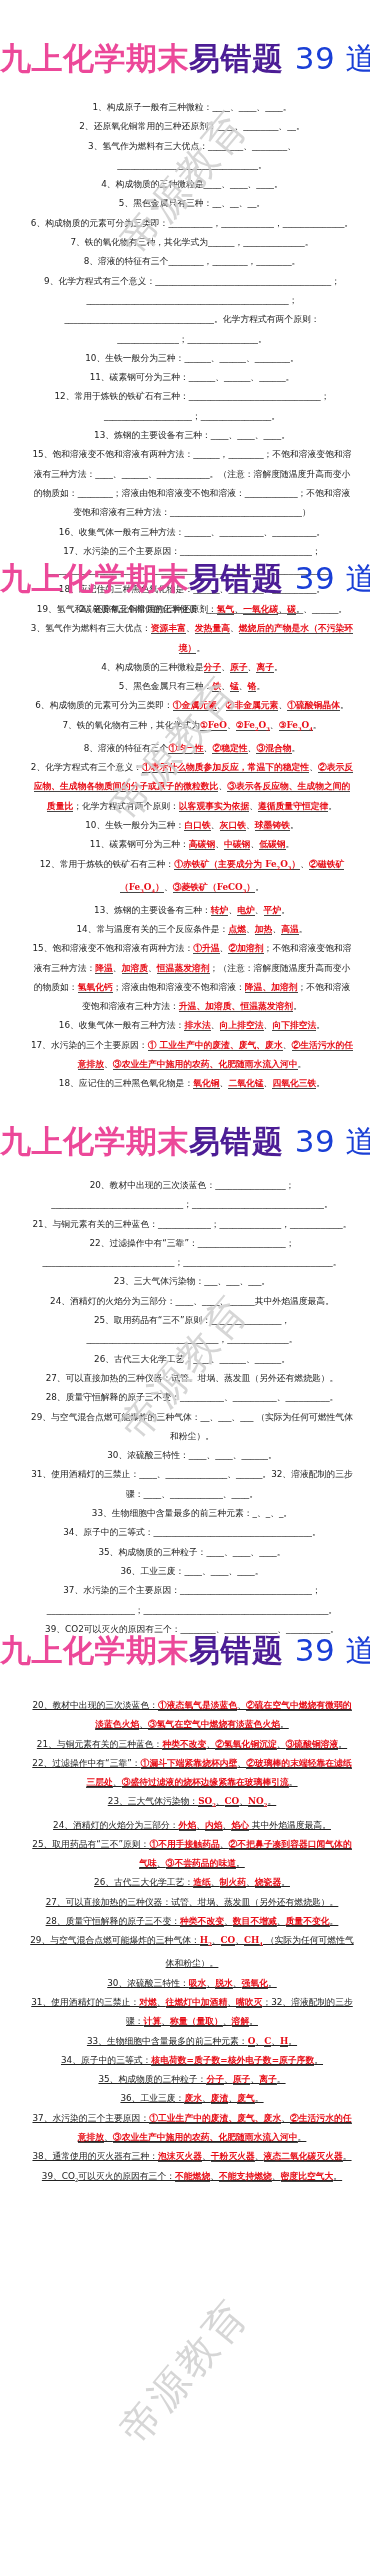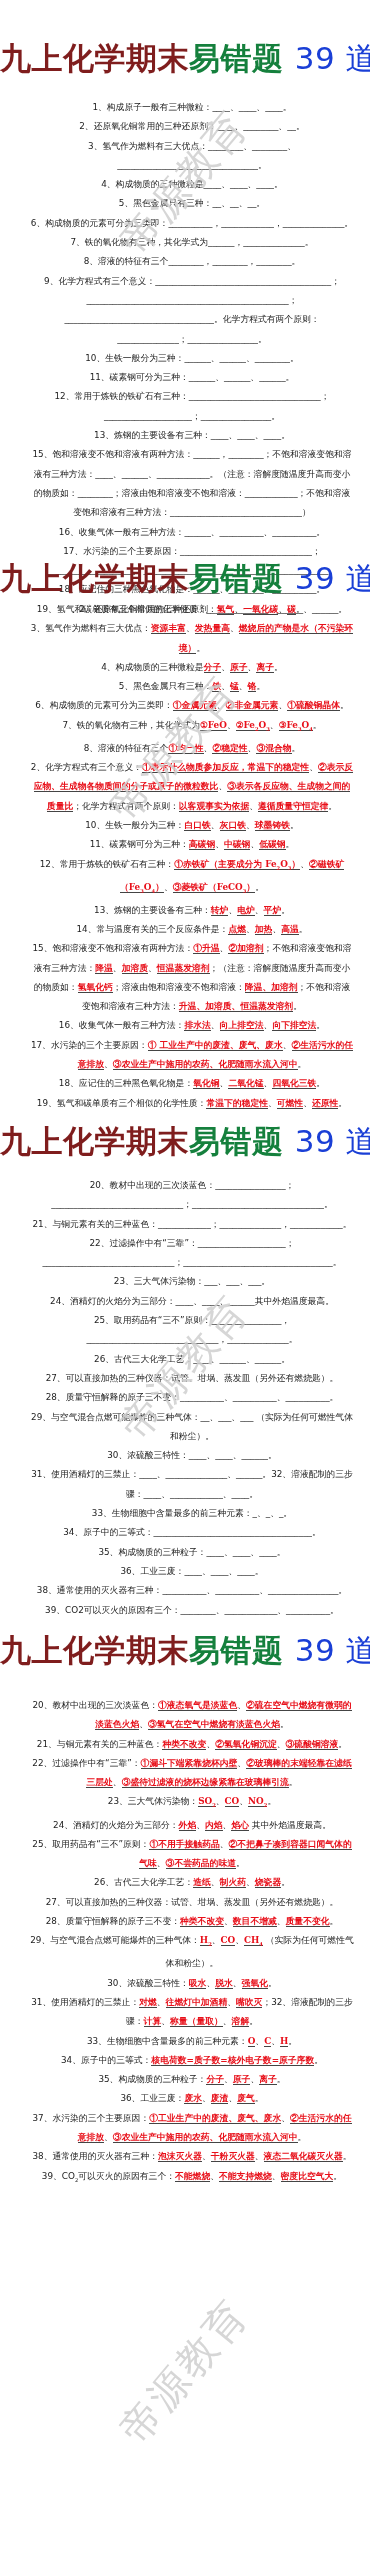--- a/index.html
+++ b/index.html
@@ -1,20 +1,20 @@
 <!DOCTYPE html>
 <html style="font-size:8.2px"><head>
 <meta charset="utf-8">
 <style>
   html,body{margin:0;padding:0;background:#fff;}
   body{width:371px;height:2623px;position:relative;overflow:hidden;font-family:"DejaVu Sans","Liberation Sans",sans-serif;color:#222;}
   .page{position:absolute;left:0;width:371px;}
   .title{position:absolute;left:0;width:371px;text-align:center;font-size:31px;font-weight:bold;letter-spacing:0.5px;line-height:36px;white-space:nowrap;}
-  .title .t-black{color:#7f1d1d;}
-  .title .t-red{color:#15803d;}
+  .title .t-black{color:#ec4899;}
+  .title .t-red{color:#4c1d95;}
   .title .t-blue{color:#1a3fd6;font-weight:normal;}
   .items{position:absolute;left:30px;width:324px;font-size:8.8px;line-height:19.3px;text-align:center;}
   .item{margin:0;}
   .ans{color:#e8101a;font-weight:bold;font-family:"DejaVu Serif","Liberation Serif",serif;border-bottom:0.8px solid #444;}
   .ans sub{font-size:5.2px;}
   sub{font-size:5.2px;}
   .watermark{position:absolute;color:#cfcfcf;font-size:40px;transform:rotate(-50deg);white-space:nowrap;pointer-events:none;letter-spacing:3.1px;opacity:.85;}
 </style>
 </head>
 <body>
@@ -61,21 +61,20 @@
       <p class="item"><span>2、化学方程式有三个意义：</span><span class="ans"><span>①表示什么物质参加反应，常温下的稳定性</span></span>、<span class="ans"><span>②表示反应物、生成物各物质间的分子或原子的微粒数比</span></span>、<span class="ans"><span>③表示各反应物、生成物之间的质量比</span></span>；化学方程式有两个原则：<span class="ans"><span>以客观事实为依据</span></span>、<span class="ans"><span>遵循质量守恒定律</span></span>。</p>
       <p class="item"><span>10、生铁一般分为三种：</span><span class="ans"><span>白口铁</span></span>、<span class="ans"><span>灰口铁</span></span>、<span class="ans"><span>球墨铸铁</span></span>。</p>
       <p class="item"><span>11、碳素钢可分为三种：</span><span class="ans"><span>高碳钢</span></span>、<span class="ans"><span>中碳钢</span></span>、<span class="ans"><span>低碳钢</span></span>。</p>
       <p class="item"><span>12、常用于炼铁的铁矿石有三种：</span><span class="ans"><span>①赤铁矿（主要成分为 Fe<sub>2</sub>O<sub>3</sub>）</span></span>、<span class="ans"><span>②磁铁矿（Fe<sub>3</sub>O<sub>4</sub>）</span></span>、<span class="ans"><span>③菱铁矿（FeCO<sub>3</sub>）</span></span>。</p>
       <p class="item"><span>13、炼钢的主要设备有三种：</span><span class="ans"><span>转炉</span></span>、<span class="ans"><span>电炉</span></span>、<span class="ans"><span>平炉</span></span>。</p>
       <p class="item"><span>14、常与温度有关的三个反应条件是：</span><span class="ans"><span>点燃</span></span>、<span class="ans"><span>加热</span></span>、<span class="ans"><span>高温</span></span>。</p>
       <p class="item"><span>15、饱和溶液变不饱和溶液有两种方法：</span><span class="ans"><span>①升温</span></span>、<span class="ans"><span>②加溶剂</span></span>；不饱和溶液变饱和溶液有三种方法：<span class="ans"><span>降温</span></span>、<span class="ans"><span>加溶质</span></span>、<span class="ans"><span>恒温蒸发溶剂</span></span>；（注意：溶解度随温度升高而变小的物质如：<span class="ans"><span>氢氧化钙</span></span>；溶液由饱和溶液变不饱和溶液：<span class="ans"><span>降温、加溶剂</span></span>；不饱和溶液变饱和溶液有三种方法：<span class="ans"><span>升温、加溶质、恒温蒸发溶剂</span></span>。</p>
       <p class="item"><span>16、收集气体一般有三种方法：</span><span class="ans"><span>排水法</span></span>、<span class="ans"><span>向上排空法</span></span>、<span class="ans"><span>向下排空法</span></span>。</p>
       <p class="item"><span>17、水污染的三个主要原因：</span><span class="ans"><span>① 工业生产中的废渣、废气、废水</span></span>、<span class="ans"><span>②生活污水的任意排放</span></span>、<span class="ans"><span>③农业生产中施用的农药、化肥随雨水流入河中</span></span>。</p>
       <p class="item"><span>18、应记住的三种黑色氧化物是：</span><span class="ans"><span>氧化铜</span></span>、<span class="ans"><span>二氧化锰</span></span>、<span class="ans"><span>四氧化三铁</span></span>。</p>
-      <p class="item"><span>19、氢气和碳单质有三个相似的化学性质：</span><span class="ans"><span>常温下的稳定性</span></span>、<span class="ans"><span>可燃性</span></span>、<span class="ans"><span>还原性</span></span>。</p>
     </div>
   <div class="watermark" style="left:88px;top:170px;">帝源教育</div>
 </div>
 
 <div class="page" style="top:1051px;height:546px;">
   <div class="title" style="top:72px;">
     <span class="t-black">九上化学期末</span><span class="t-red">易错题</span> <span class="t-blue">39 道</span>
   </div>
   <div class="items" style="top:125px;">
     <p class="item">20、教材中出现的三次淡蓝色：________________；______________________________；______________________________。</p>
@@ -87,31 +86,31 @@
     <p class="item">26、古代三大化学工艺：____、______、______。</p>
     <p class="item">27、可以直接加热的三种仪器：试管、坩埚、蒸发皿（另外还有燃烧匙）。</p>
     <p class="item">28、质量守恒解释的原子三不变：__________、__________、__________。</p>
     <p class="item">29、与空气混合点燃可能爆炸的三种气体：__、___、___ （实际为任何可燃性气体和粉尘）。</p>
     <p class="item">30、浓硫酸三特性：____、____、______。</p>
     <p class="item">31、使用酒精灯的三禁止：____、______________、______。32、溶液配制的三步骤：____、____________、____。</p>
     <p class="item">33、生物细胞中含量最多的前三种元素：_、_、_。</p>
     <p class="item">34、原子中的三等式：____________________________________。</p>
     <p class="item">35、构成物质的三种粒子：____、____、____。</p>
     <p class="item">36、工业三废：____、____、____。</p>
-    <p class="item">38、通常使用的灭火器有三种：__________、__________、________________。</p>
+    <p class="item">37、水污染的三个主要原因：______________________________；____________________；__________________________________________。</p>
     <p class="item">39、CO2可以灭火的原因有三个：________、____________、__________。</p>
   </div>
   <div class="watermark" style="left:98px;top:289px;">帝源教育</div>
 </div>
 
 <div class="page" style="top:1597px;height:1026px;">
   <div class="title" style="top:35px;">
     <span class="t-black">九上化学期末</span><span class="t-red">易错题</span> <span class="t-blue">39 道</span>
   </div>
-  <div class="items" style="top:99px;" id="answers2">
+  <div class="items" style="top:99px;text-decoration:underline;" id="answers2">
       <p class="item"><span>20、教材中出现的三次淡蓝色：</span><span class="ans"><span>①液态氧气是淡蓝色</span></span>、<span class="ans"><span>②硫在空气中燃烧有微弱的淡蓝色火焰</span></span>、<span class="ans"><span>③氢气在空气中燃烧有淡蓝色火焰</span></span>。</p>
       <p class="item"><span>21、与铜元素有关的三种蓝色：</span><span class="ans"><span>种类不改变</span></span>、<span class="ans"><span>②氢氧化铜沉淀</span></span>、<span class="ans"><span>③硫酸铜溶液</span></span>。</p>
       <p class="item"><span>22、过滤操作中有“三靠”：</span><span class="ans"><span>①漏斗下端紧靠烧杯内壁</span></span>、<span class="ans"><span>②玻璃棒的末端轻靠在滤纸三层处</span></span>、<span class="ans"><span>③盛待过滤液的烧杯边缘紧靠在玻璃棒引流</span></span>。</p>
       <p class="item"><span>23、三大气体污染物：</span><span class="ans"><span>SO<sub>2</sub></span></span>、<span class="ans"><span>CO</span></span>、<span class="ans"><span>NO<sub>2</sub></span></span>。</p>
       <p class="item"><span>24、酒精灯的火焰分为三部分：</span><span class="ans"><span>外焰</span></span>、<span class="ans"><span>内焰</span></span>、<span class="ans"><span>焰心</span></span> 其中外焰温度最高。</p>
       <p class="item"><span>25、取用药品有“三不”原则：</span><span class="ans"><span>①不用手接触药品</span></span>、<span class="ans"><span>②不把鼻子凑到容器口闻气体的气味</span></span>、<span class="ans"><span>③不尝药品的味道</span></span>。</p>
       <p class="item"><span>26、古代三大化学工艺：</span><span class="ans"><span>造纸</span></span>、<span class="ans"><span>制火药</span></span>、<span class="ans"><span>烧瓷器</span></span>。</p>
       <p class="item"><span>27、可以直接加热的三种仪器：试管、坩埚、蒸发皿（另外还有燃烧匙）。</span></p>
       <p class="item"><span>28、质量守恒解释的原子三不变：</span><span class="ans"><span>种类不改变</span></span>、<span class="ans"><span>数目不增减</span></span>、<span class="ans"><span>质量不变化</span></span>。</p>
       <p class="item"><span>29、与空气混合点燃可能爆炸的三种气体：</span><span class="ans"><span>H<sub>2</sub></span></span>、<span class="ans"><span>CO</span></span>、<span class="ans"><span>CH<sub>4</sub></span></span> （实际为任何可燃性气体和粉尘）。</p>

